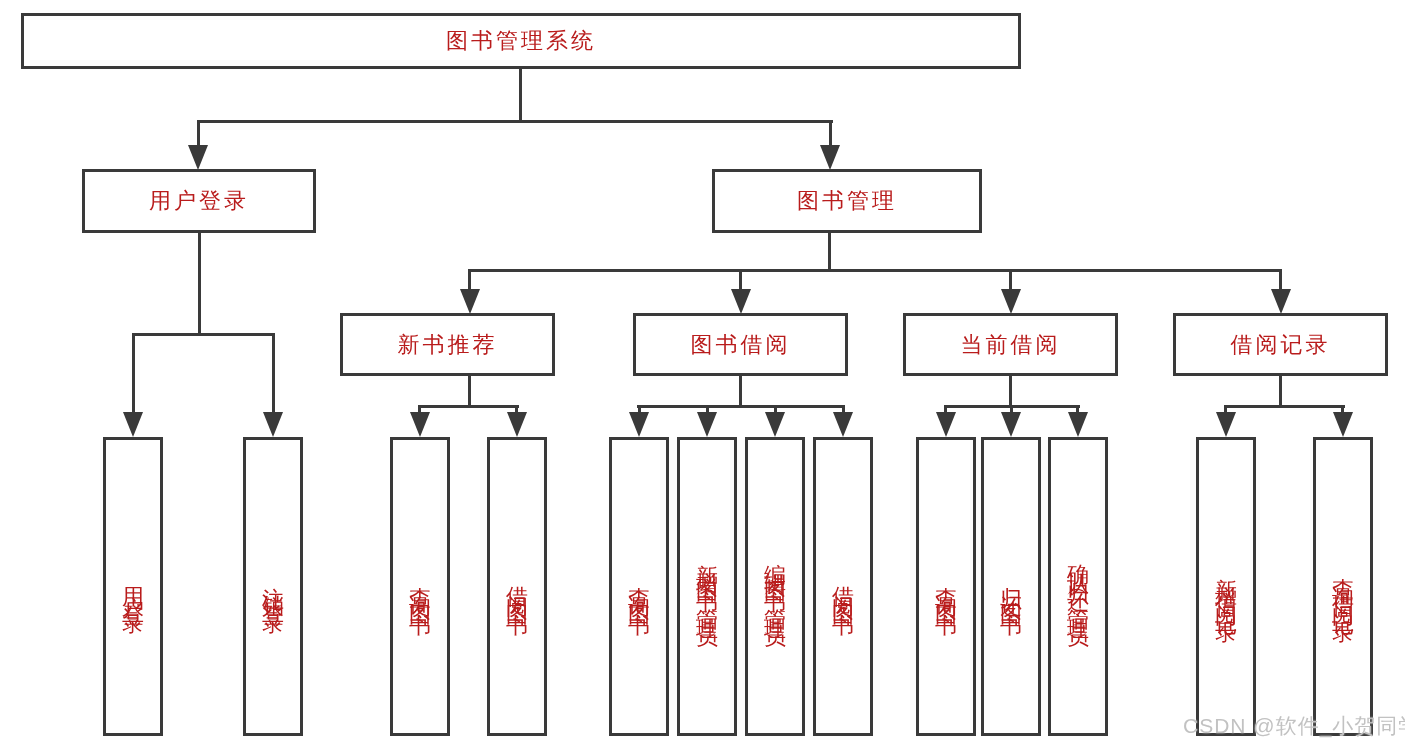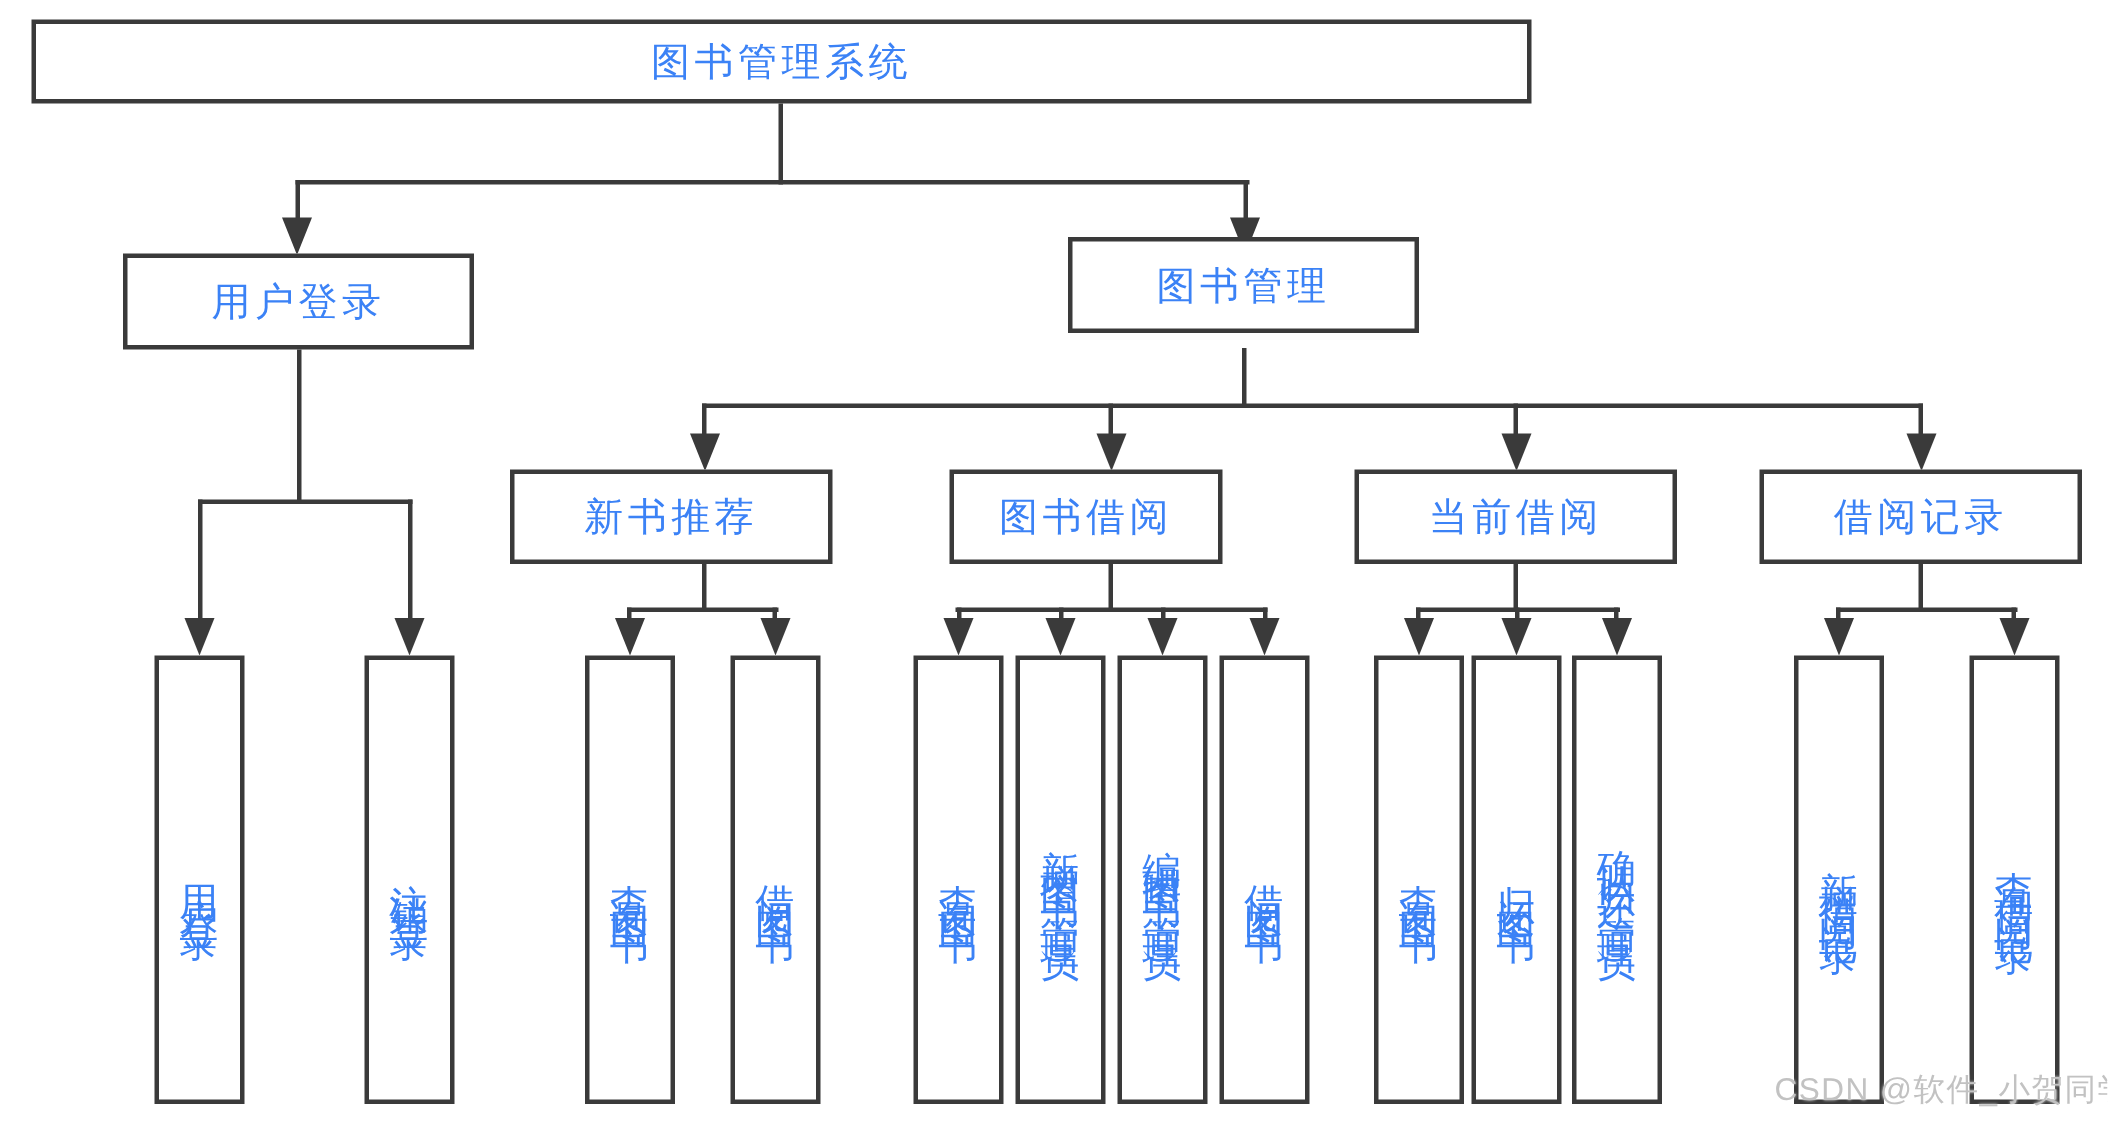--- a/index.html
+++ b/index.html
@@ -11,22 +11,22 @@
     font-family:"Liberation Sans","DejaVu Sans",sans-serif;
   }
   .node {
     position:absolute;
     box-sizing:border-box;
     border:3px solid #3a3a3a;
     background:#ffffff;
     display:flex;
     align-items:center;
     justify-content:center;
-    color:#3b82f6;
-    font-size:26px;
+    color:#b91c1c;
+    font-size:22px;
     z-index:2;
   }
   .node.h span {
     letter-spacing:3px;
     white-space:nowrap;
   }
   .node.v span {
     writing-mode:vertical-rl;
     text-orientation:mixed;
     letter-spacing:9px;
@@ -64,28 +64,28 @@
 
 <div id="stage">
 
   <div class="node h" style="left:21px;top:13px;width:1000px;height:56px">
     <span>图书管理系统</span>
   </div>
 
   <div class="node h" style="left:82px;top:169px;width:234px;height:64px">
     <span>用户登录</span>
   </div>
-  <div class="node h" style="left:712px;top:158px;width:234px;height:64px">
+  <div class="node h" style="left:712px;top:169px;width:270px;height:64px">
     <span>图书管理</span>
   </div>
 
   <div class="node h" style="left:340px;top:313px;width:215px;height:63px">
     <span>新书推荐</span>
   </div>
-  <div class="node h" style="left:633px;top:313px;width:182px;height:63px">
+  <div class="node h" style="left:633px;top:313px;width:215px;height:63px">
     <span>图书借阅</span>
   </div>
   <div class="node h" style="left:903px;top:313px;width:215px;height:63px">
     <span>当前借阅</span>
   </div>
   <div class="node h" style="left:1173px;top:313px;width:215px;height:63px">
     <span>借阅记录</span>
   </div>
 
   <div class="node v" style="left:103px;top:437px;width:60px;height:299px">

